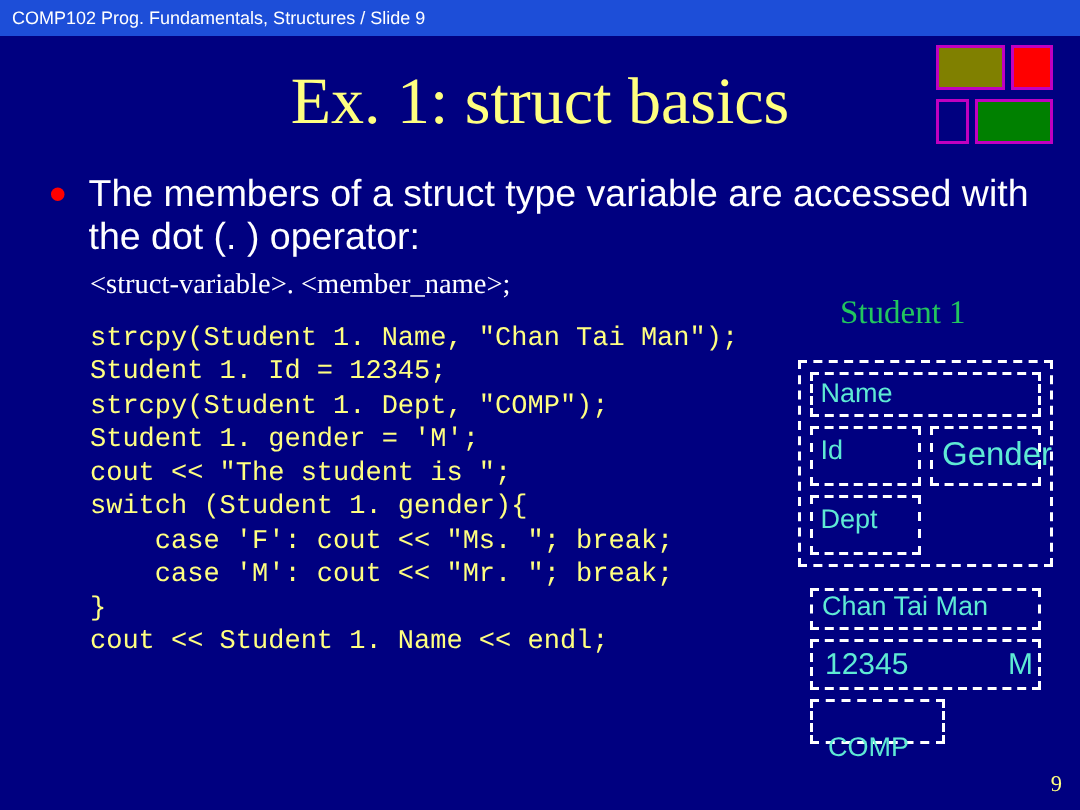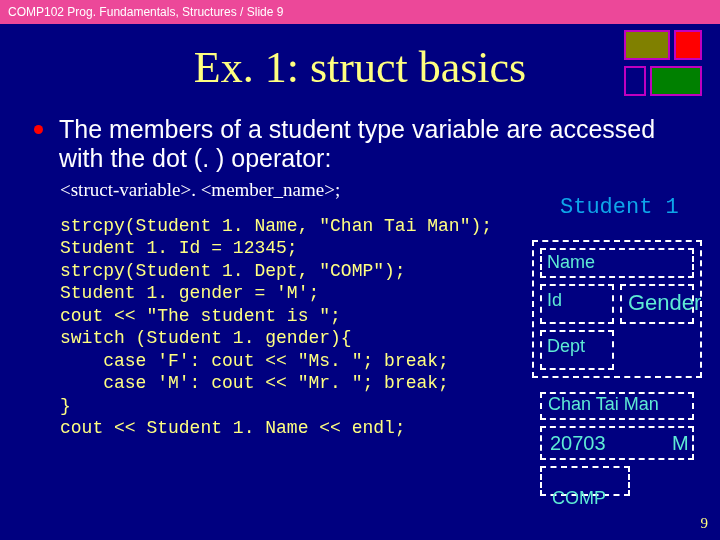--- a/index.html
+++ b/index.html
@@ -6,21 +6,21 @@
   body {
     width: 720px;
     height: 540px;
     background: #000080;
     font-family: Arial, sans-serif;
     color: #fff;
     overflow: hidden;
     position: relative;
   }
   .header-bar {
-    background: #ec4899;
+    background: #1d4ed8;
     color: #fff;
     font-size: 12px;
     padding: 5px 8px;
     font-family: Arial, sans-serif;
   }
   .title {
     font-family: "Times New Roman", serif;
     color: #ffff80;
     font-size: 44px;
     text-align: center;
@@ -80,23 +80,23 @@
     font-family: "Courier New", monospace;
     font-size: 18px;
     color: #ffff80;
     margin-left: 26px;
     line-height: 1.25;
     white-space: pre;
     margin-top: 6px;
   }
   .student-label {
     position: absolute;
-    font-family: Liberation Mono, monospace;
+    font-family: Liberation Serif, serif;
     font-size: 22px;
-    color: #0ea5e9;
+    color: #22c55e;
   }
   .dbox {
     position: absolute;
     border: 2px dashed #fff;
   }
   .dlabel {
     position: absolute;
     color: #5eead4;
   }
   .pagenum {
@@ -123,21 +123,21 @@
     <div class="cell c4"></div>
   </div>
 </div>
 
 <div class="title">Ex. 1:  struct basics</div>
 
 <div class="content">
   <div class="bullet-item">
     <div class="bullet"></div>
     <div class="bullet-text">
-      <span>The members of a </span><span style="font-family:Arial">student</span><span> type variable are accessed with the dot (. ) operator:</span>
+      <span>The members of a </span><span style="font-family:Arial">struct</span><span> type variable are accessed with the dot (. ) operator:</span>
     </div>
   </div>
 
   <div class="code-syntax">&lt;struct-variable&gt;. &lt;member_name&gt;;</div>
 
 
   <div class="code-block">strcpy(Student 1. Name, "Chan Tai Man");
 Student 1. Id = 12345;
 strcpy(Student 1. Dept, "COMP");
 Student 1. gender = 'M';
@@ -160,17 +160,17 @@
 <div class="dlabel" style="left:547px; top:252px; font-size:18px;">Name</div>
 <div class="dlabel" style="left:547px; top:290px; font-size:18px;">Id</div>
 <div class="dlabel" style="left:628px; top:290px; font-size:22px;">Gender</div>
 <div class="dlabel" style="left:547px; top:336px; font-size:18px;">Dept</div>
 
 <div class="dbox" style="left:540px; top:392px; width:154px; height:28px;"></div>
 <div class="dbox" style="left:540px; top:426px; width:154px; height:34px;"></div>
 <div class="dbox" style="left:540px; top:466px; width:90px; height:30px;"></div>
 
 <div class="dlabel" style="left:548px; top:394px; font-size:18px;">Chan Tai Man</div>
-<div class="dlabel" style="left:550px; top:432px; font-size:20px;">20703</div>
+<div class="dlabel" style="left:550px; top:432px; font-size:20px;">12345</div>
 <div class="dlabel" style="left:672px; top:432px; font-size:20px;">M</div>
 <div class="dlabel" style="left:552px; top:488px; font-size:18px;">COMP</div>
 
 <div class="pagenum">9</div>
 
 </body></html>

